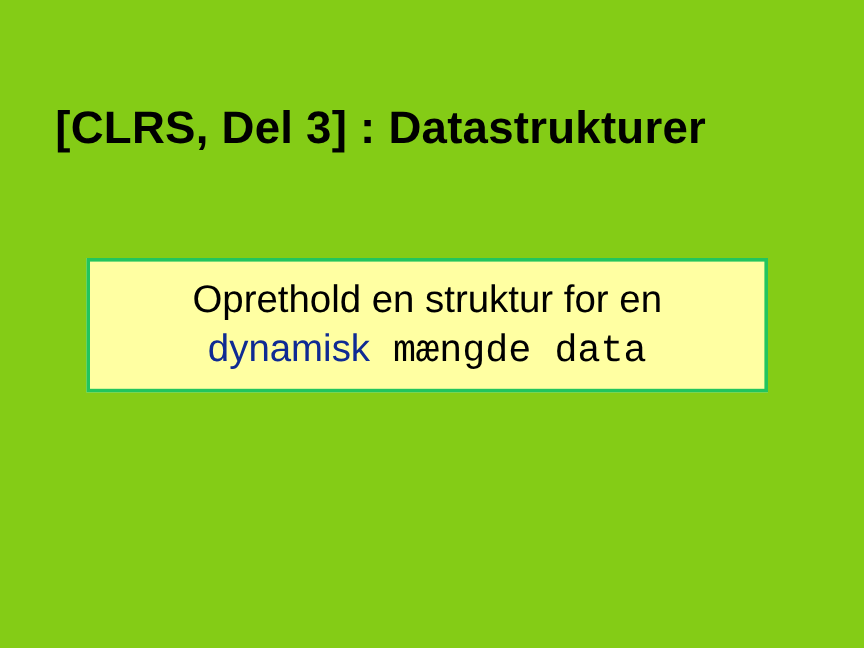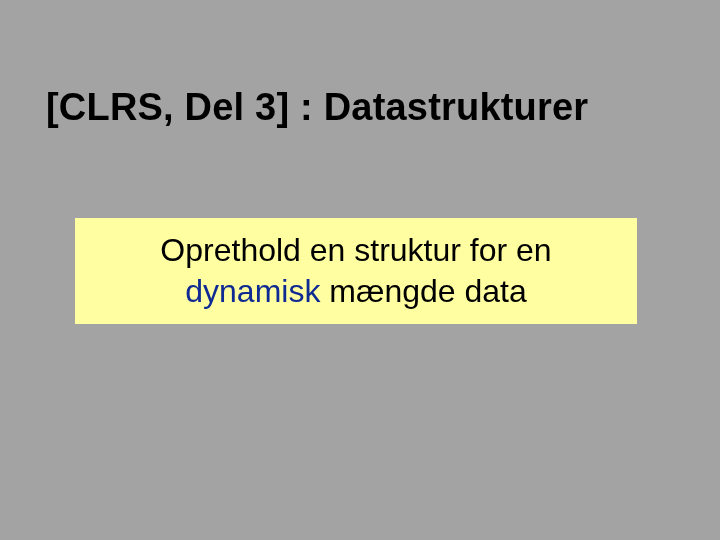--- a/index.html
+++ b/index.html
@@ -7,57 +7,58 @@
     padding: 0;
     width: 720px;
     height: 540px;
     background: #ffffff;
     font-family: Arial, Helvetica, sans-serif;
   }
   .slide {
     position: relative;
     width: 720px;
     height: 540px;
-    background: #a3a3a3;
+    background: #84cc16;
   }
   .title {
     position: absolute;
     top: 86px;
     left: 46px;
     font-size: 38px;
     font-weight: bold;
     color: #000000;
     letter-spacing: 0.2px;
   }
   .box {
     position: absolute;
     top: 215px;
     left: 72px;
     width: 568px;
     height: 112px;
     background: #ffffa2;
-    border: 3px solid #a3a3a3;
+    border: 3px solid #22c55e;
     box-sizing: border-box;
     display: flex;
     flex-direction: column;
     justify-content: center;
     align-items: center;
     line-height: 1.28;
   }
   .box-line {
     font-size: 32px;
     color: #000000;
     white-space: nowrap;
   }
   .dynamic {
     font-weight: normal;
     color: #0f2b93;
   }
   .rest2 {
     color: #000000;
+    font-family: Liberation Mono, monospace;
   }
 </style>
 </head>
 <body>
 
 <div class="slide">
   <div class="title">[CLRS, Del 3] : Datastrukturer</div>
 
   <div class="box">
     <div class="box-line">Oprethold en struktur for en</div>

